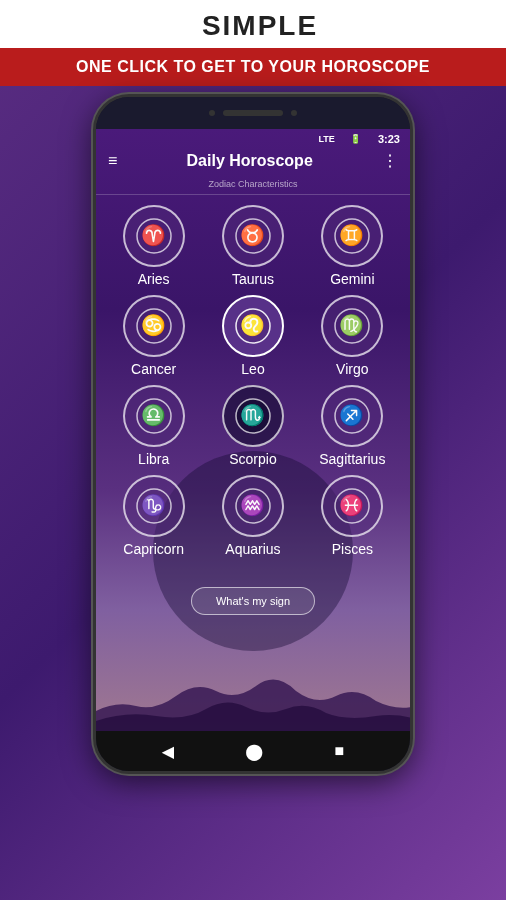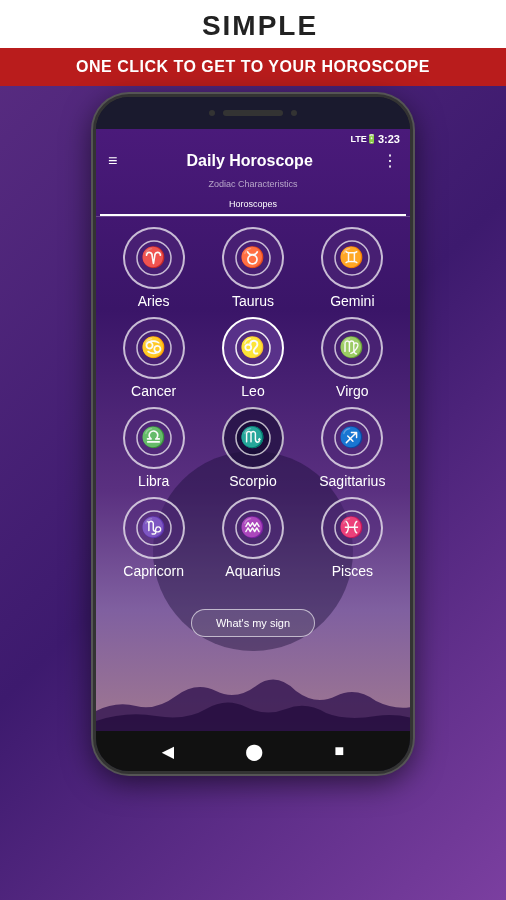--- a/index.html
+++ b/index.html
@@ -79,21 +79,21 @@
       overflow: hidden;
       position: relative;
     }
 
     
     .status-bar {
       display: flex;
       justify-content: flex-end;
       align-items: center;
       padding: 4px 10px;
-      gap: 0;
+      gap: 16px;
     }
     .status-lte {
       color: white; font-size: 9px; font-weight: bold;
     }
     .status-battery {
       color: white; font-size: 9px;
     }
     .status-time {
       color: white; font-size: 11px; font-weight: bold;
     }
@@ -260,21 +260,20 @@
     </div>
 
     <div class="app-header">
       <span class="hamburger-icon">≡</span>
       <span class="app-title">Daily Horoscope</span>
       <span class="more-icon">⋮</span>
     </div>
 
     <div class="tab-nav">
       <div class="tab-item">Zodiac Characteristics</div>
-      <div class="tab-item active">Horoscopes</div>
     </div>
 
     <div class="moon-overlay"></div>
 
     <div class="zodiac-grid">
 
       <div class="zodiac-item">
         <div class="zodiac-circle">
           <svg width="38" height="38" viewBox="0 0 38 38">
               <circle cx="19" cy="19" r="17" fill="none" stroke="rgba(255,255,255,0.7)" stroke-width="1.5"></circle>

